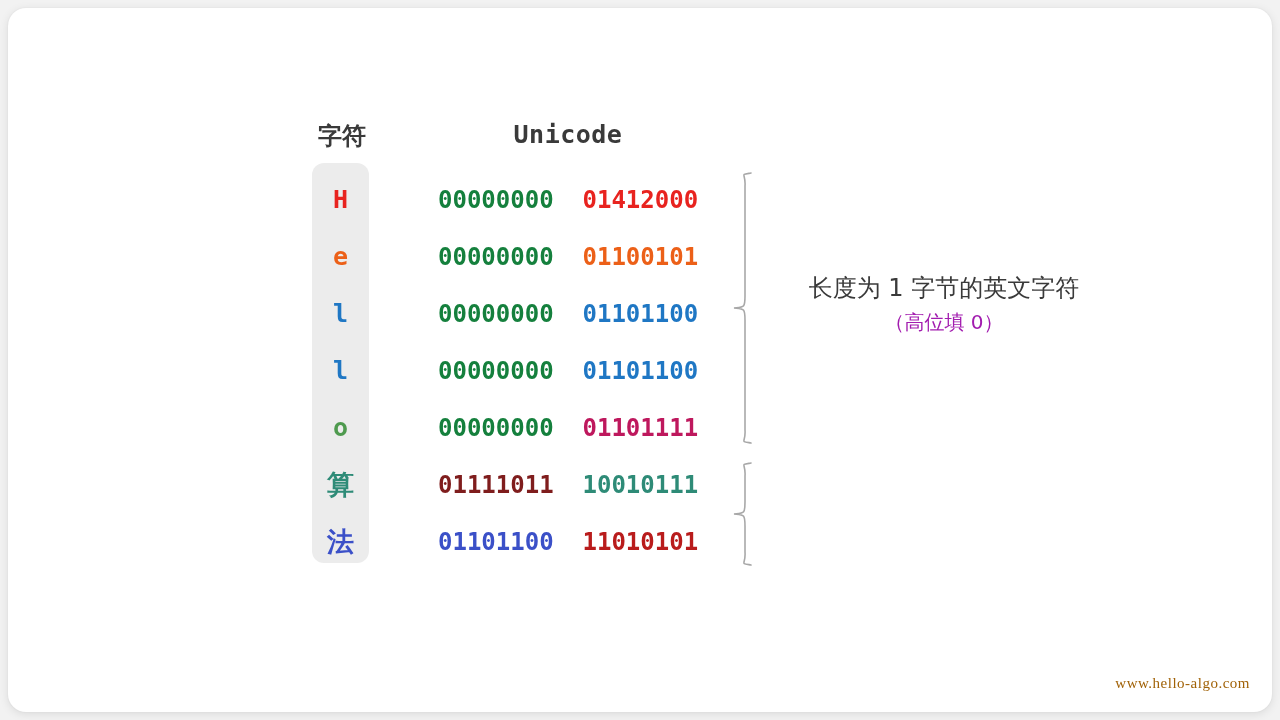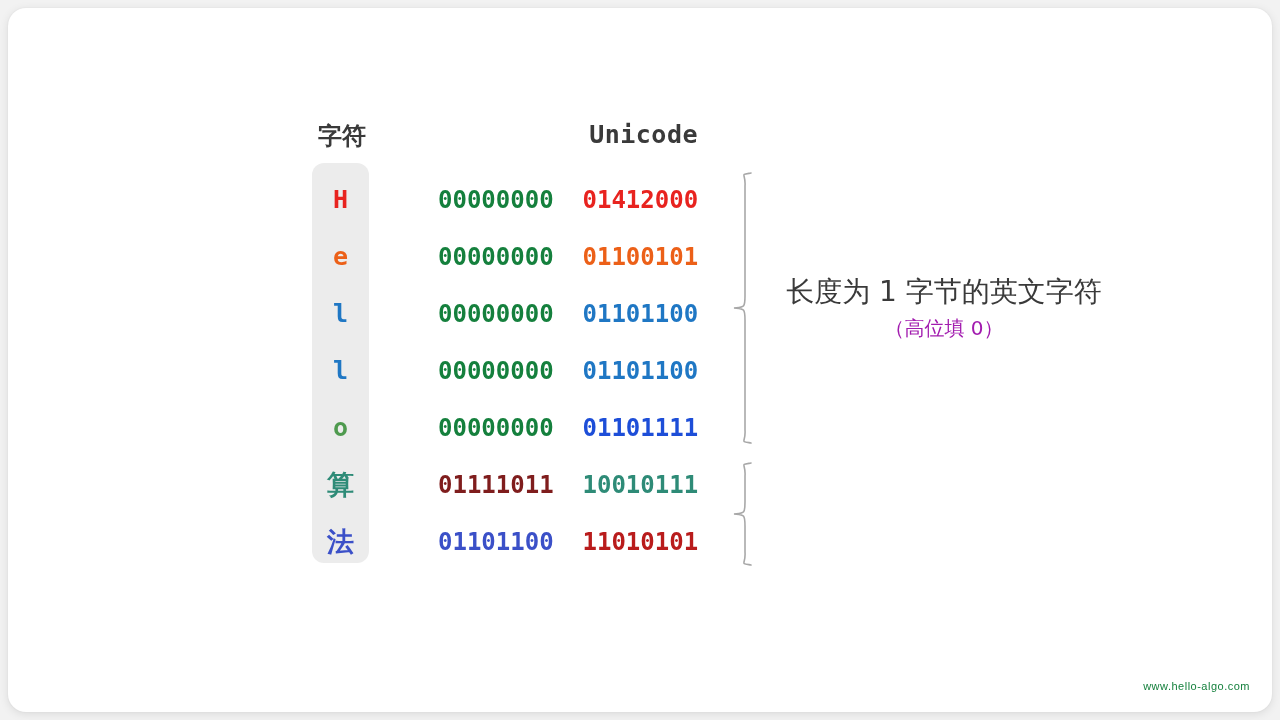--- a/index.html
+++ b/index.html
@@ -47,21 +47,21 @@
     top: 112px;
     width: 60px;
     text-align: center;
     font-size: 24px;
     font-family: "DejaVu Sans", "Liberation Sans", sans-serif;
   }
   #hdr-unicode {
     left: 424px;
     top: 112px;
     width: 260px;
-    text-align: right;
+    text-align: center;
     font-size: 25px;
     font-family: "DejaVu Sans Mono", "Liberation Mono", monospace;
     letter-spacing: 0.5px;
   }
 
   
   #char-col-bg {
     position: absolute;
     left: 298px;
     top: 155px;
@@ -119,43 +119,43 @@
     stroke-linecap: round;
   }
 
   
   .annotation {
     position: absolute;
     text-align: center;
     font-family: "DejaVu Sans", "Liberation Sans", sans-serif;
   }
   .annotation .main {
-    font-size: 28px;
+    font-size: 24px;
     color: #3a3a3a;
     white-space: pre;
     line-height: 1.55;
   }
   .annotation .sub {
     font-size: 20px;
     color: #a21caf;
     white-space: pre;
     line-height: 1.55;
   }
 
   #anno-1 { left: 760px; top: 262px; width: 340px; }
   #anno-2 { left: 760px; top: 483px; width: 340px; }
 
   
   #watermark {
     position: absolute;
     right: 28px;
     bottom: 20px;
-    font-size: 11px;
-    color: #15803d;
-    font-family: Liberation Sans, sans-serif;
+    font-size: 15px;
+    color: #a16207;
+    font-family: Liberation Serif, serif;
     letter-spacing: 0.5px;
     white-space: nowrap;
   }
 </style>
 </head>
 <body>
 
 <div id="card">
   <div id="figure">
 
@@ -176,21 +176,21 @@
         <div class="row" style="top: 286px;">
           <div class="ch" style="color: rgb(31, 119, 196);">l</div>
           <div class="bits"><span class="hi">00000000</span>  <span style="color: rgb(31, 119, 196);">01101100</span></div>
         </div>
         <div class="row" style="top: 343px;">
           <div class="ch" style="color: rgb(31, 119, 196);">l</div>
           <div class="bits"><span class="hi">00000000</span>  <span style="color: rgb(31, 119, 196);">01101100</span></div>
         </div>
         <div class="row" style="top: 400px;">
           <div class="ch" style="color: rgb(78, 154, 78);">o</div>
-          <div class="bits"><span class="hi">00000000</span>  <span style="color: #1d4ed8; margin-top: 32px;">01101111</span></div>
+          <div class="bits"><span class="hi">00000000</span>  <span style="color: #be185d; margin-top: 32px;">01101111</span></div>
         </div>
         <div class="row" style="top: 457px;">
           <div class="ch cjk" style="color: rgb(46, 139, 119);">算</div>
           <div class="bits"><span style="color: #7f1d1d;">01111011</span>  <span style="color: rgb(46, 139, 119);">10010111</span></div>
         </div>
         <div class="row" style="top: 514px;">
           <div class="ch cjk" style="color: rgb(59, 80, 200);">法</div>
           <div class="bits"><span style="color: rgb(59, 80, 200);">01101100</span>  <span style="color: #b91c1c;">11010101</span></div>
         </div>
       </div>

